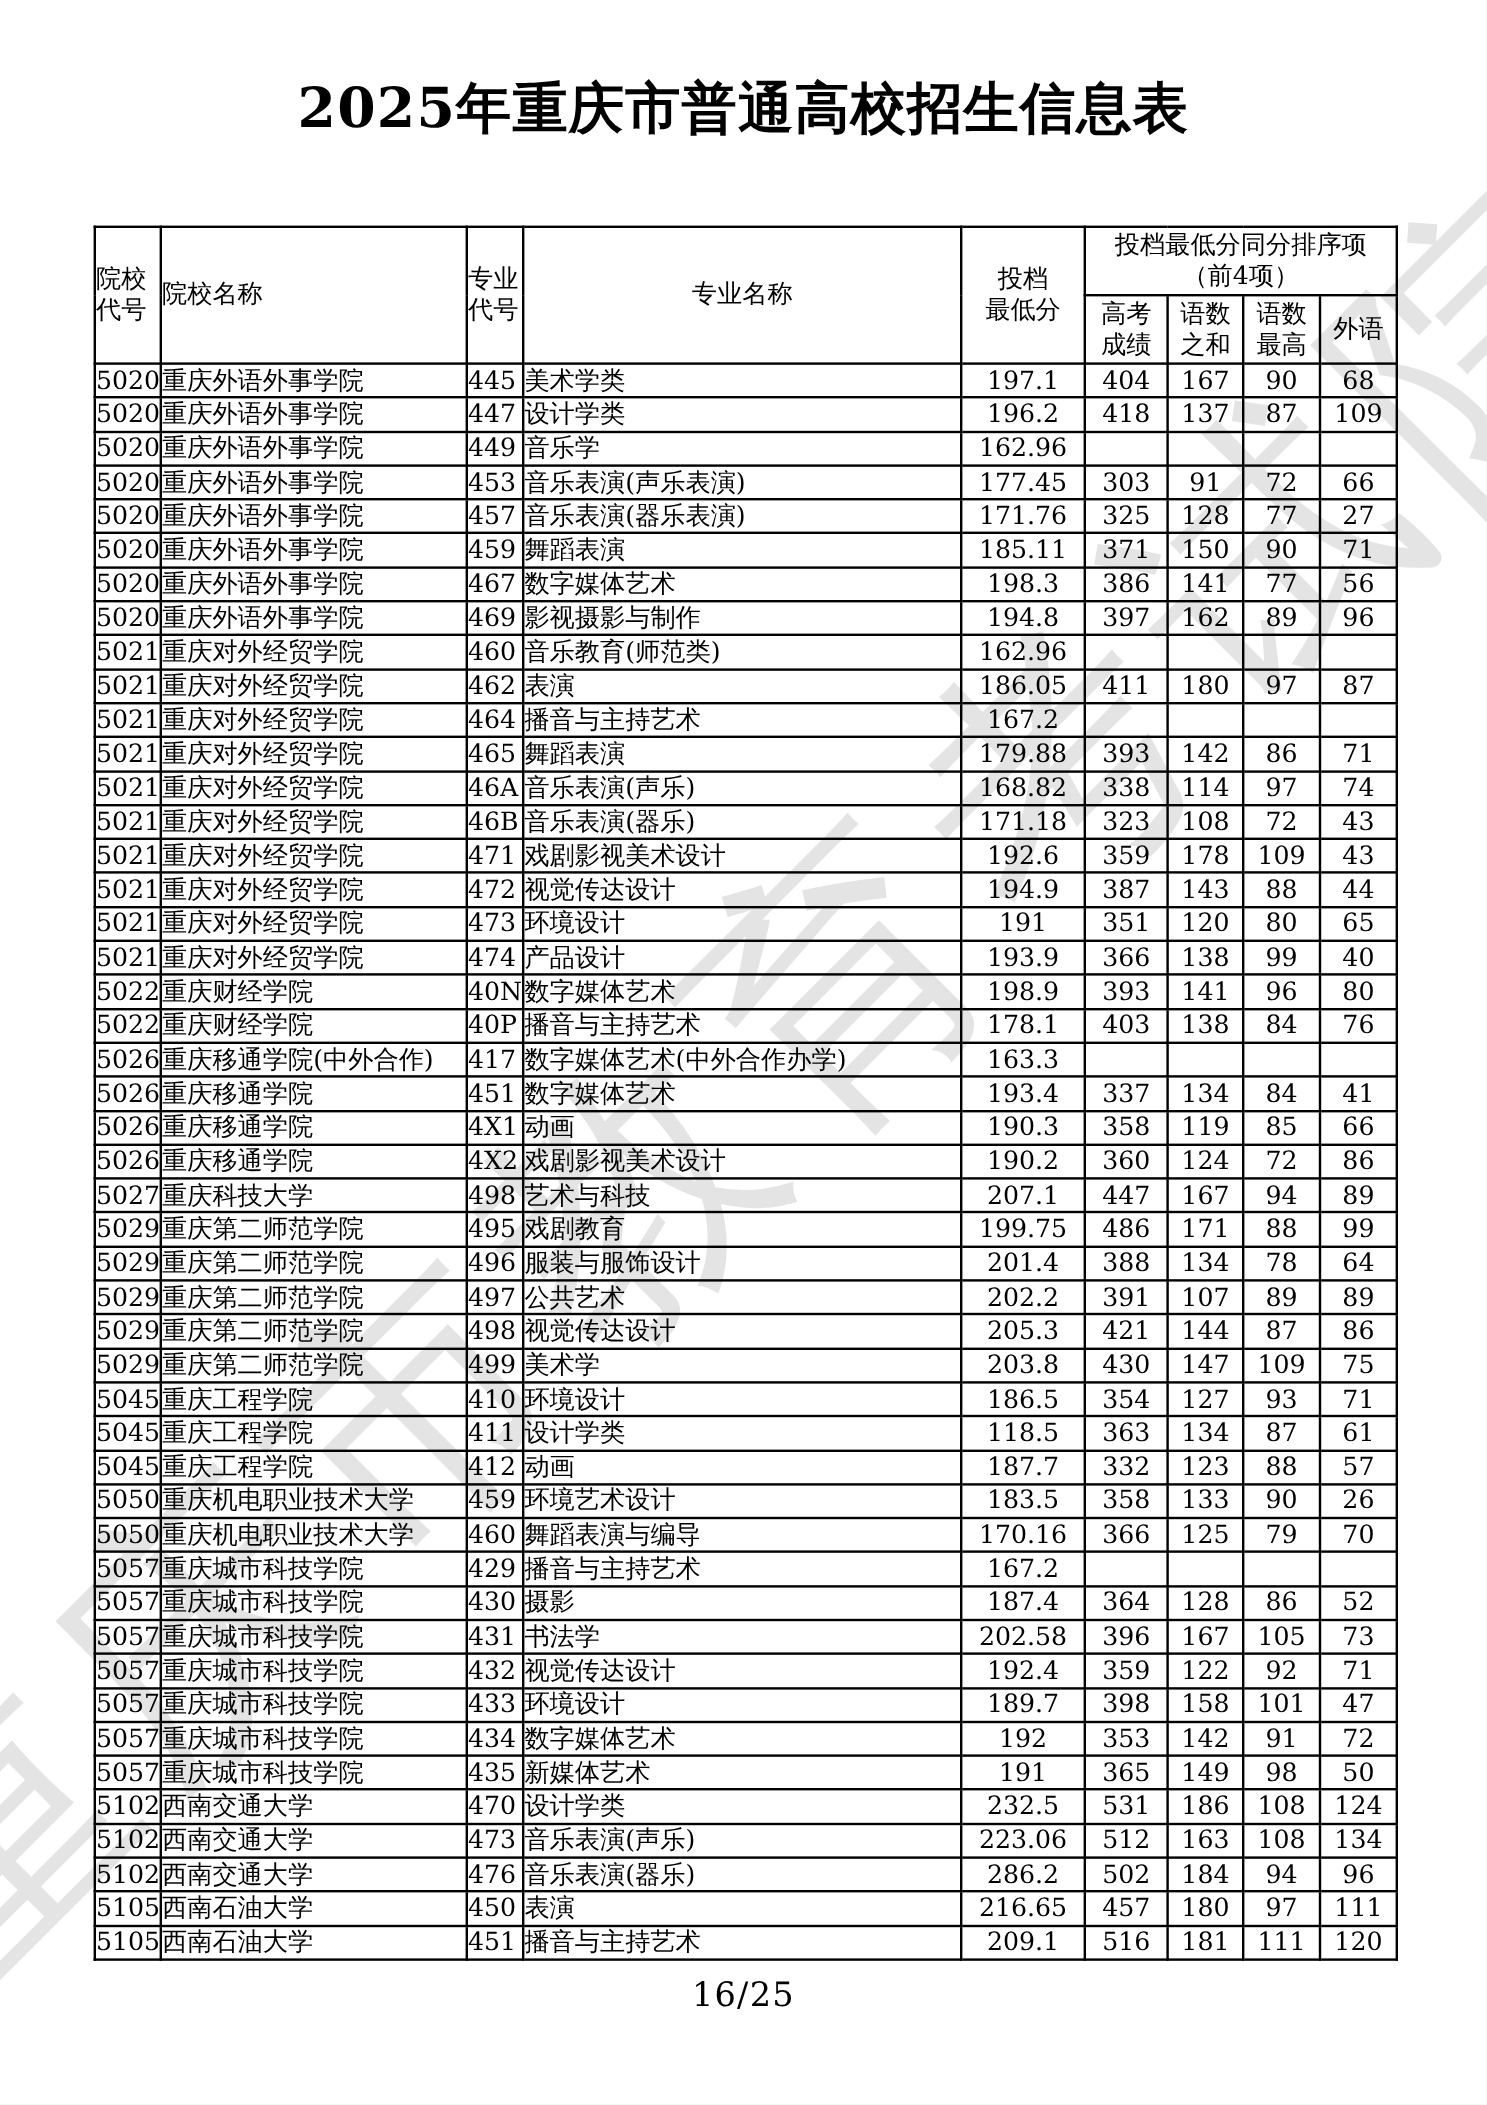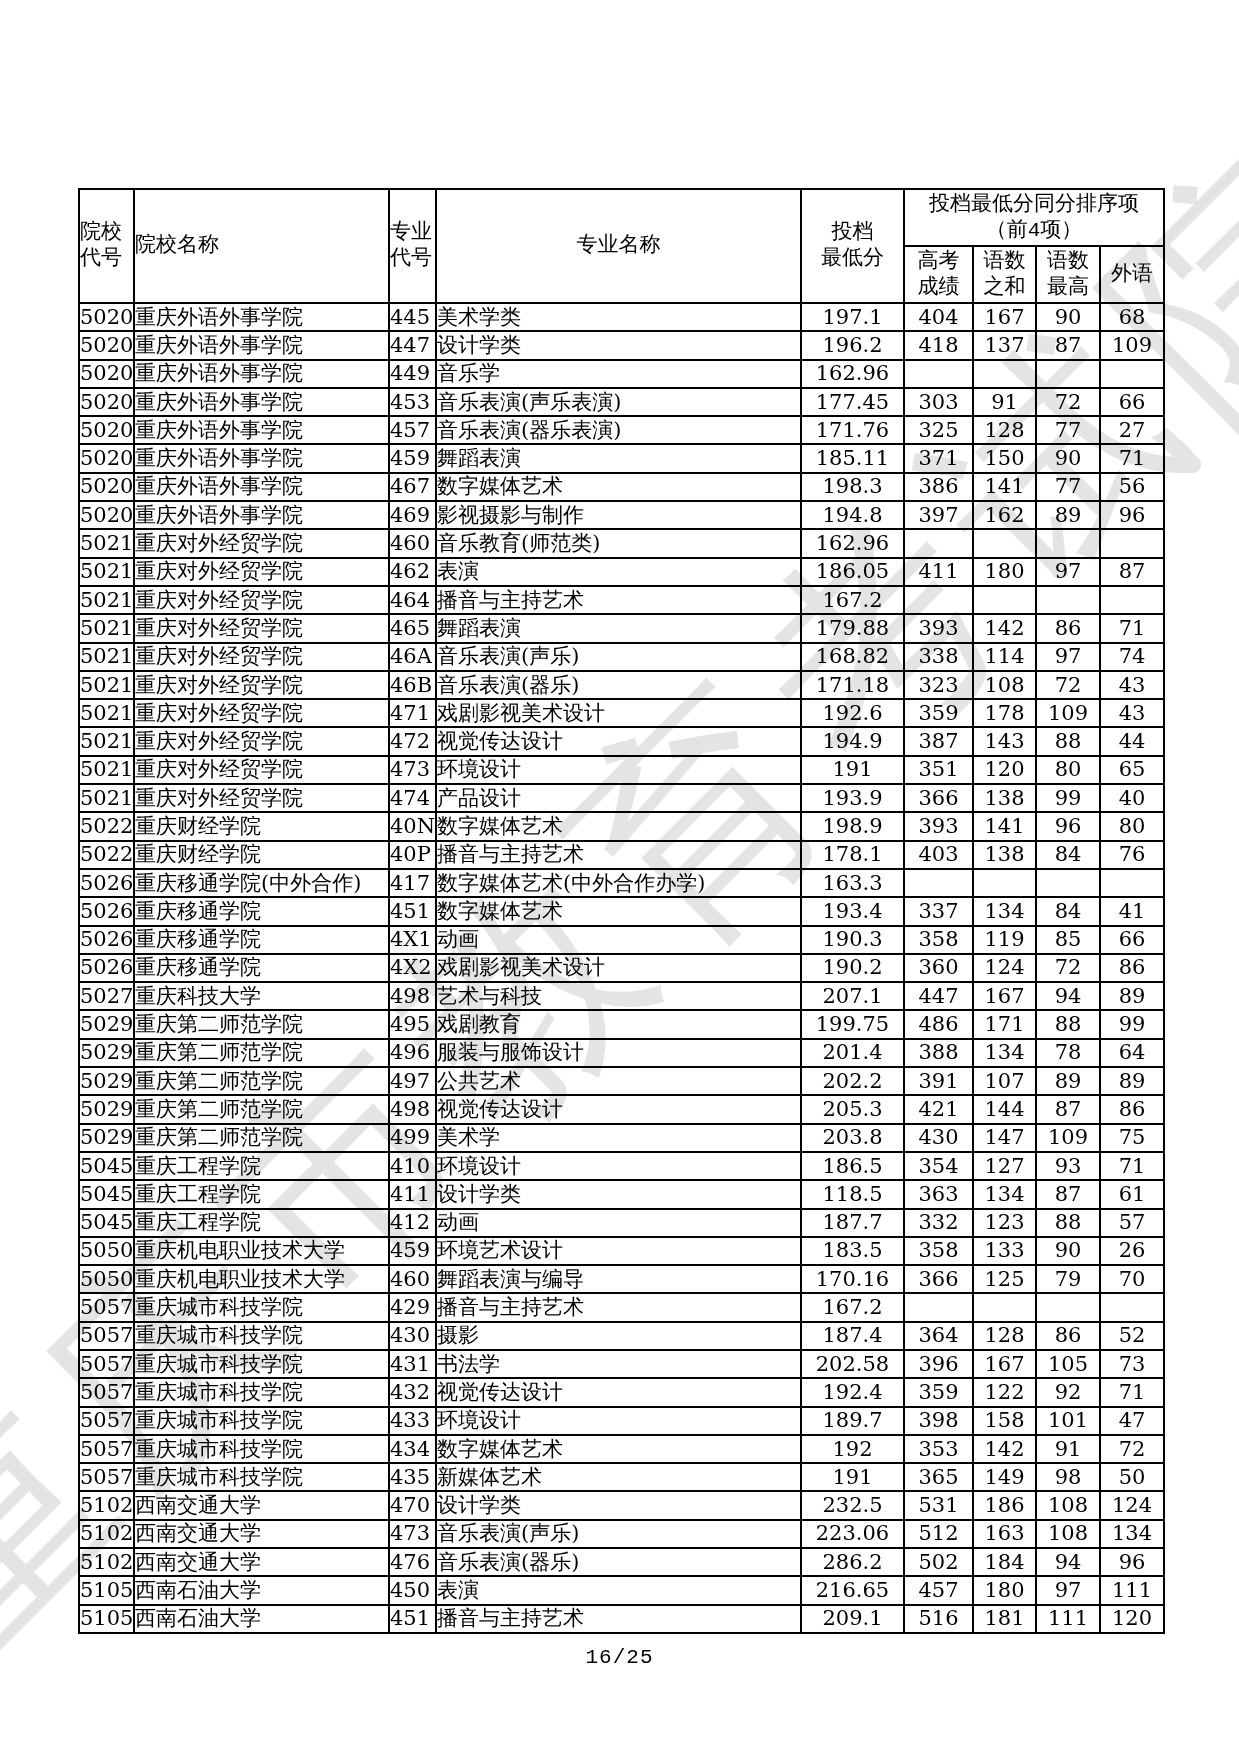--- a/index.html
+++ b/index.html
@@ -50,53 +50,52 @@
     border:2px solid #000;
     background:transparent;
   }
   .doc-table thead th {
     font-weight:normal;
     font-size:21px;
     line-height:1.22;
     white-space:pre-line;
     padding:0;
     vertical-align:middle;
-    font-family:Liberation Mono, monospace;
   }
   .doc-table thead tr { height:57px; }
   .doc-table tbody tr { height:28.3px;padding-left:39px; }
   .doc-table tbody td {
     font-size:21px;
     line-height:1;
     padding:0;
     vertical-align:middle;
     white-space:nowrap;
     overflow:hidden;
   }
   .h-left   { text-align:left; padding-left:5px; }
   .h-center { text-align:center; }
   .c-left-tight { text-align:left; padding-left:3px; }
   .c-left   { text-align:left; padding-left:6px; }
   .c-left-wide { text-align:left; padding-left:9px; }
   .c-center { text-align:center; }
   .page-footer {
     position:absolute; top:1646px; left:0; width:100%;
     text-align:center;
-    font-size:21px; letter-spacing:1px;
+    font-size:28px; letter-spacing:1px;
     z-index:2;
-    font-family:Liberation Mono, monospace;
   }
 </style>
 </head>
 <body>
 
 <div class="page">
 
   <div class="watermark">重庆市教育考试院</div>
 
+  <div class="doc-title">2025年重庆市普通高校招生信息表</div>
 
 
   <table class="doc-table">
     <colgroup>
       <col style="width:55px">
       <col style="width:255px">
       <col style="width:47px">
       <col style="width:365px">
       <col style="width:103px">
       <col style="width:69px">

